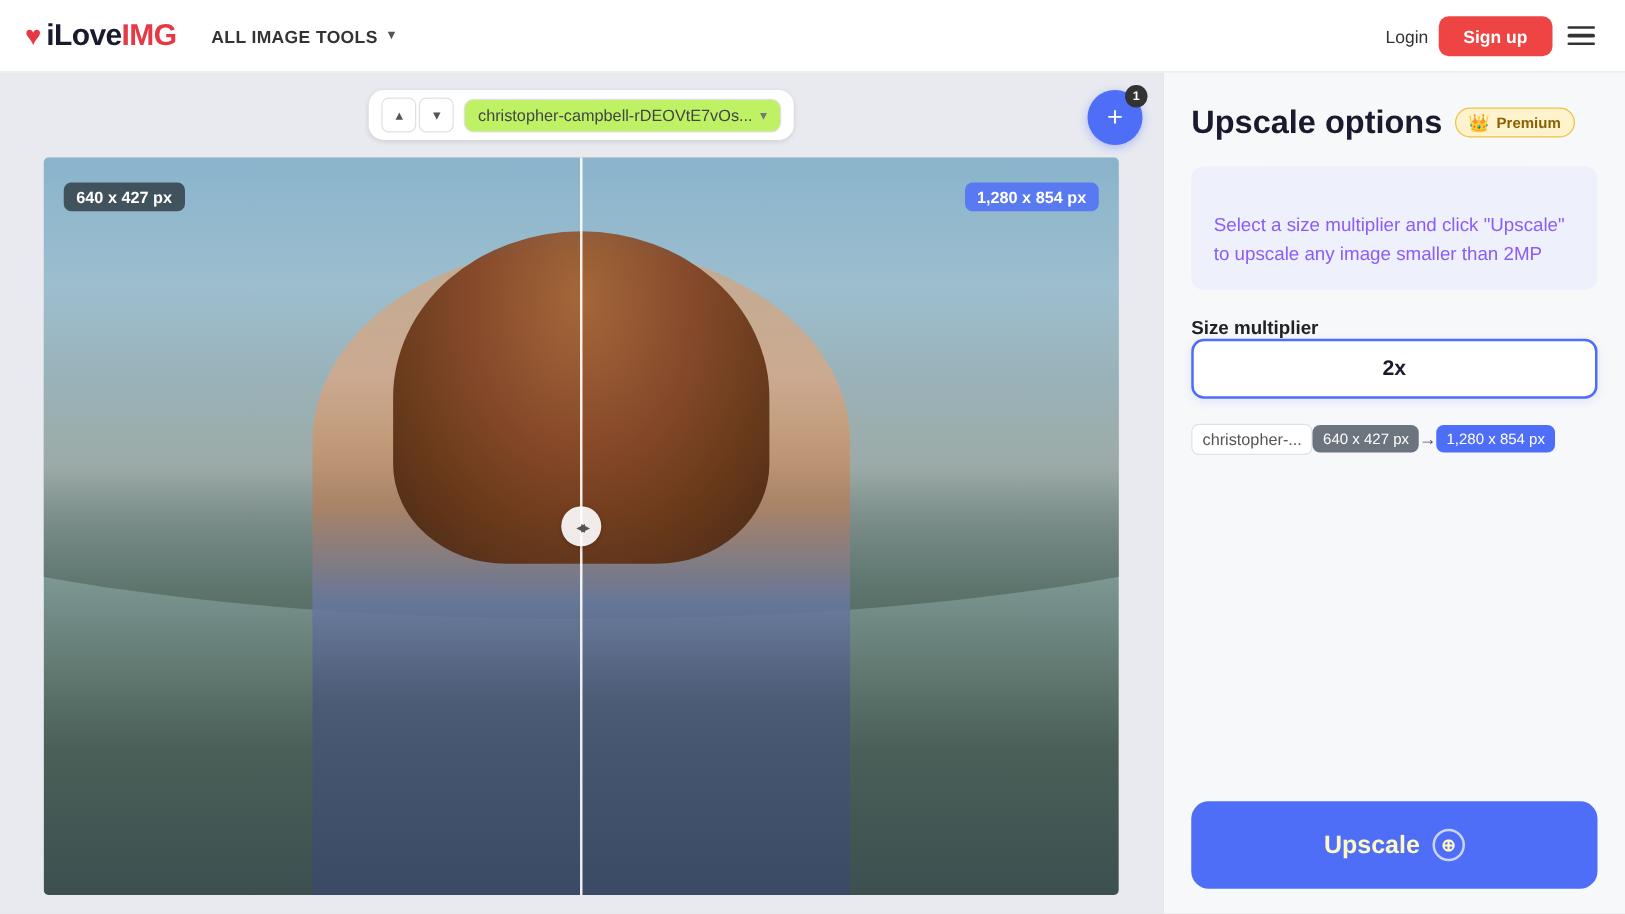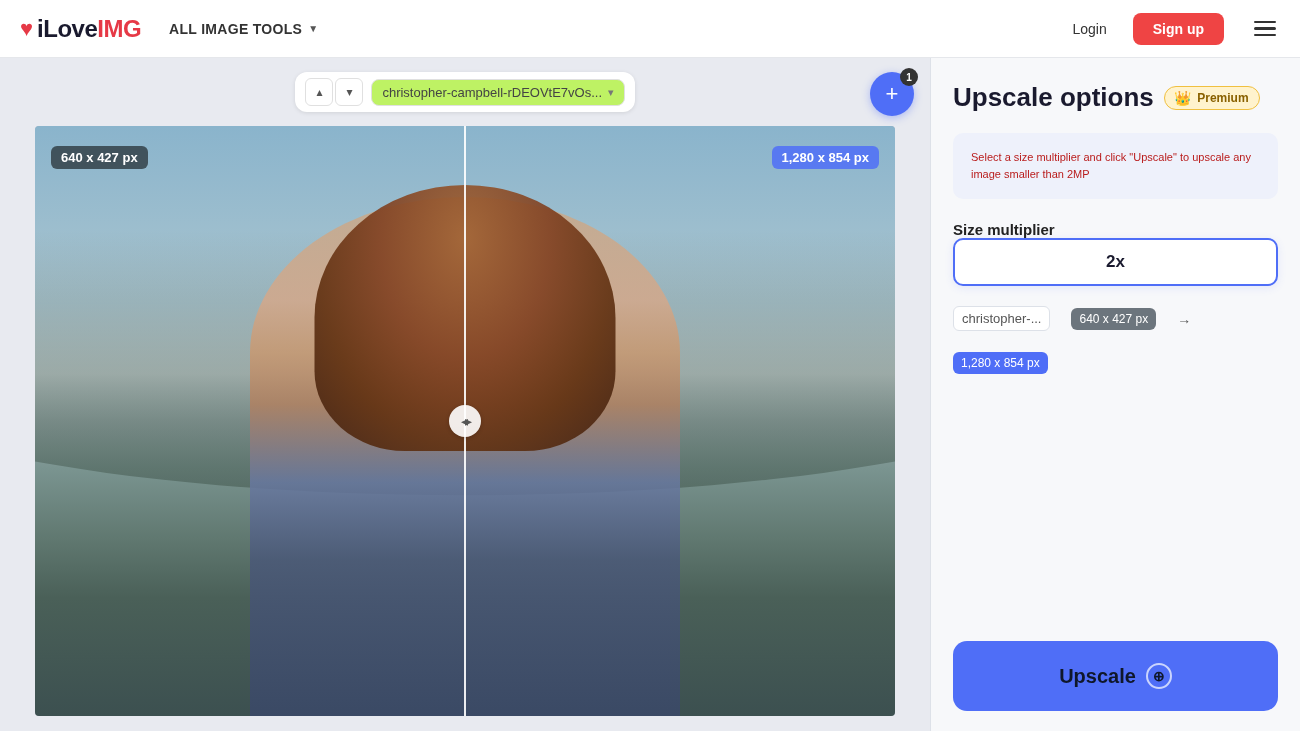--- a/index.html
+++ b/index.html
@@ -53,21 +53,21 @@
       background: none;
       letter-spacing: 0.3px;
     }
     .all-tools-btn .chevron {
       font-size: 10px;
       color: #555;
     }
     .header-right {
       display: flex;
       align-items: center;
-      gap: 26px;
+      gap: 8px;
     }
     .login-btn {
       font-size: 14px;
       color: #333;
       font-weight: 500;
       cursor: pointer;
       background: none;
       border: none;
     }
     .signup-btn {
@@ -329,23 +329,24 @@
     }
 
     
     .info-box {
       background: #eef1fb;
       border-radius: 10px;
       padding: 16px 18px;
       margin-bottom: 22px;
     }
     .info-box p {
-      font-size: 11px;
-      color: #b91c1c;
+      font-size: 15px;
+      color: #8b5cf6;
       line-height: 1.55;
+      margin-top: 20px;
     }
 
     
     .section-label {
       font-size: 15px;
       font-weight: 600;
       color: #222;
     }
     .multiplier-row {
       display: flex;
@@ -371,21 +372,21 @@
     .multiplier-btn.inactive {
       background: #fff;
       border-color: #e0e4ef;
       color: #888;
     }
 
     
     .file-info-row {
       display: flex;
       align-items: center;
-      gap: 21px;
+      gap: 0;
       margin-bottom: 30px;
       flex-wrap: wrap;
     }
     .file-info-name {
       font-size: 13px;
       color: #555;
       background: #fff;
       border: 1px solid #dde1e8;
       border-radius: 6px;
       padding: 4px 8px;
@@ -410,21 +411,21 @@
       color: #fff;
       background: #4f6ef7;
       border-radius: 6px;
       padding: 4px 8px;
     }
 
     
     .upscale-btn {
       margin-top: auto;
       background: #4f6ef7;
-      color: #0f172a;
+      color: #fef9c3;
       border: none;
       border-radius: 14px;
       padding: 22px 0;
       font-size: 20px;
       font-weight: 700;
       cursor: pointer;
       display: flex;
       align-items: center;
       justify-content: center;
       gap: 10px;

